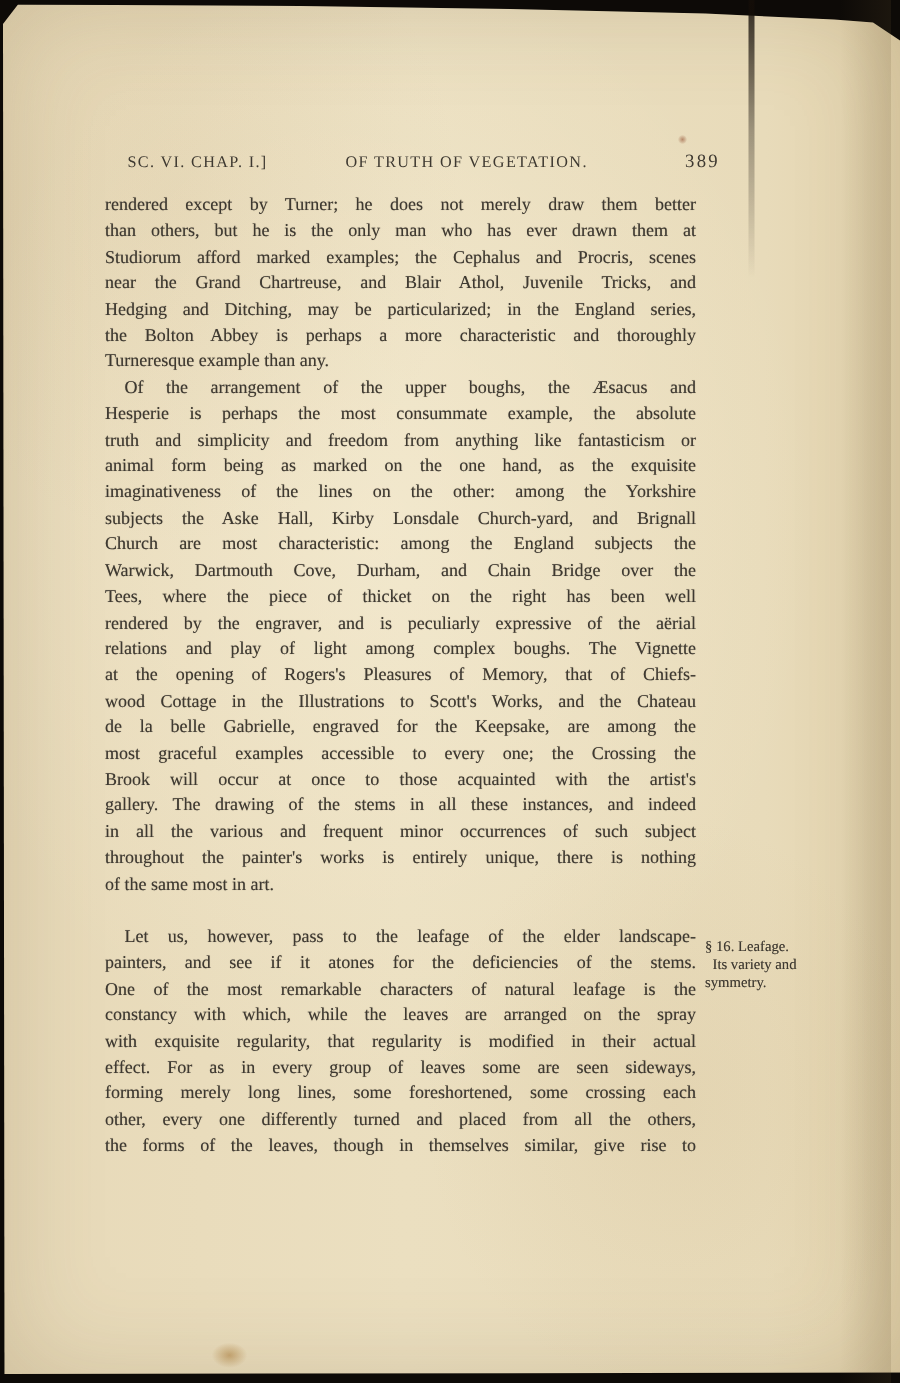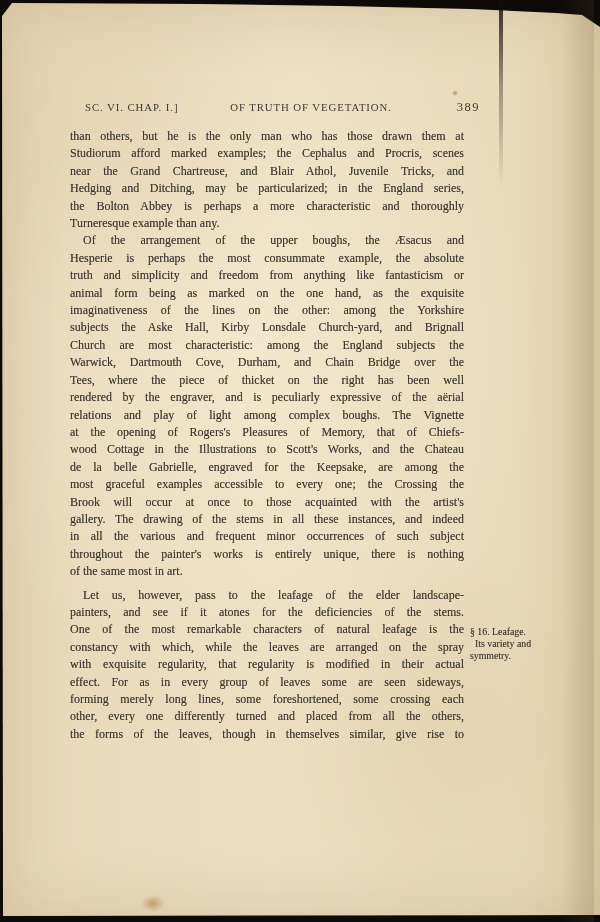--- a/index.html
+++ b/index.html
@@ -58,21 +58,21 @@
   }
   .running-head .pageno { font-size: 12.5px; letter-spacing: 1.5px; margin-left: 13px; }
   .body-text {
     position: absolute; left: 70px; top: 128px; width: 394px;
     font-size: 12px; line-height: 17.4px;
     text-shadow: 0 0 0.5px rgba(62,55,45,0.55);
   }
   .para .line { text-align: justify; text-align-last: justify; }
   .para.flush-last .line:last-child { text-align-last: left; }
   .para.indent .line:first-child { text-indent: 13px; }
-  .para.gap-before { margin-top: 6px; }
+  .para.gap-before { margin-top: 18px; }
   .margin-note {
     position: absolute; left: 470px; top: 626px; width: 104px;
     font-size: 9.8px; line-height: 11.8px;
     text-shadow: 0 0 0.4px rgba(62,55,45,0.5);
   }
   .margin-note .line:nth-child(2) { padding-left: 5px; }
 </style>
 </head>
 <body>
 
@@ -84,21 +84,22 @@
   <div class="fleck-top"></div>
 
   <div class="running-head ink">
     <span>SC. VI. CHAP. I.]</span>
     <span>OF TRUTH OF VEGETATION.</span>
     <span class="pageno">389</span>
   </div>
 
   <div class="body-text ink">
     <div class="para flush-last">
-        <div class="line">than others, but he is the only man who has those drawn them at</div>
+        <div class="line">rendered except by Turner; he does not merely draw them better</div>
+        <div class="line">than others, but he is the only man who has ever drawn them at</div>
         <div class="line">Studiorum afford marked examples; the Cephalus and Procris, scenes</div>
         <div class="line">near the Grand Chartreuse, and Blair Athol, Juvenile Tricks, and</div>
         <div class="line">Hedging and Ditching, may be particularized; in the England series,</div>
         <div class="line">the Bolton Abbey is perhaps a more characteristic and thoroughly</div>
         <div class="line">Turneresque example than any.</div>
       </div>
     <div class="para indent flush-last">
         <div class="line">Of the arrangement of the upper boughs, the Æsacus and</div>
         <div class="line">Hesperie is perhaps the most consummate example, the absolute</div>
         <div class="line">truth and simplicity and freedom from anything like fantasticism or</div>

